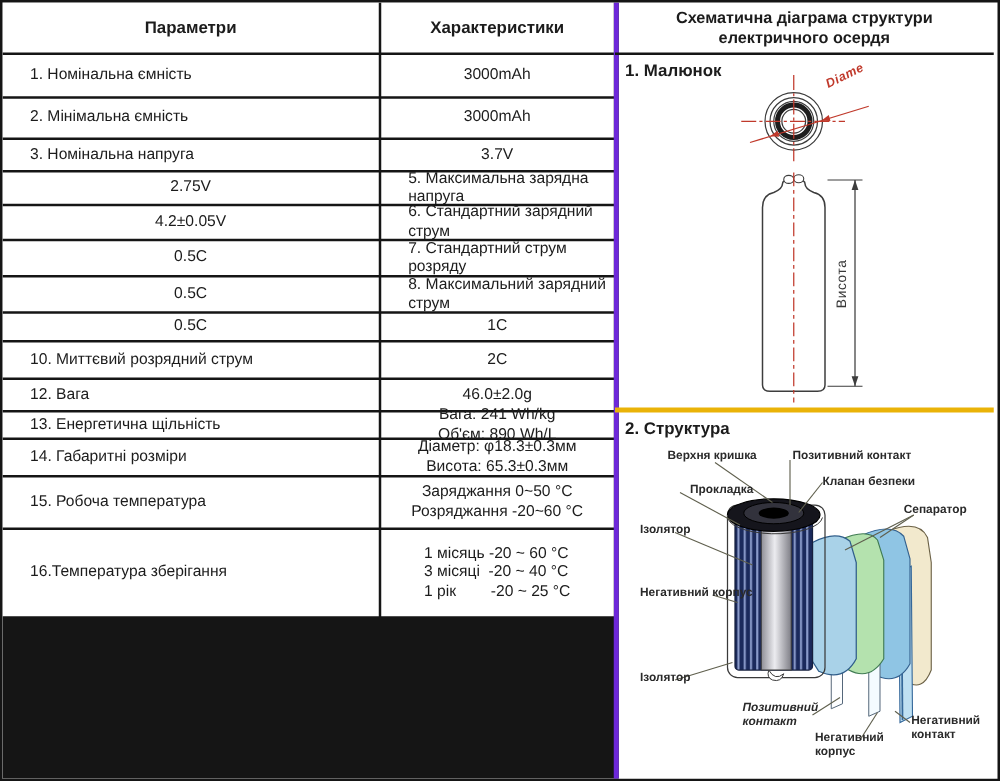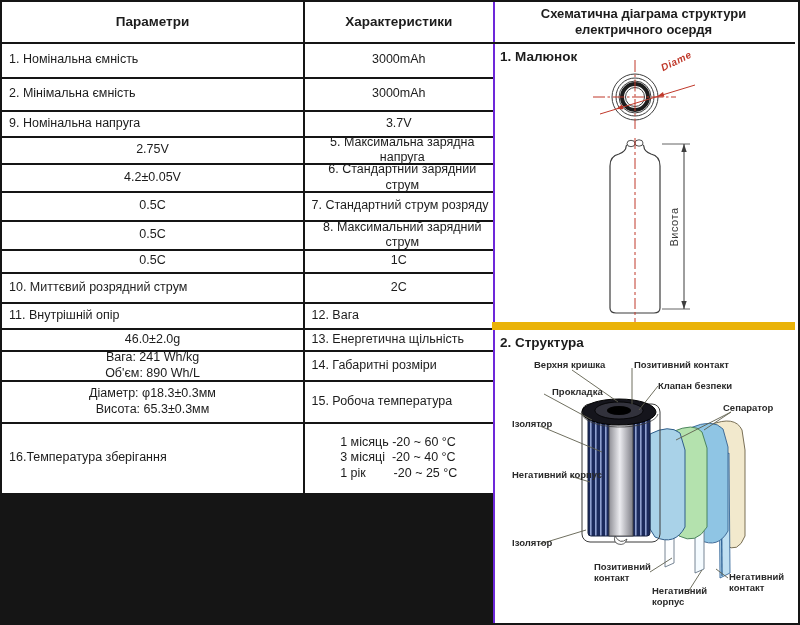--- a/index.html
+++ b/index.html
@@ -8,35 +8,35 @@
     border:2px solid #151515;background:#fff;
     font-family:"Liberation Sans","DejaVu Sans",sans-serif;color:#1c1c1c;
     overflow:hidden;
   }
   
   .spec-table{
     position:absolute;left:0;top:0;width:493px;height:621px;box-sizing:border-box;
     display:grid;
     grid-template-columns:301px 1fr;
     grid-template-rows:40px 33.5px 31.5px 24.5px 25.5px 26.5px 27.5px 27.5px 21.5px 28.5px 24.5px 20.5px 28.5px 40.5px 69.5px 63.5px 1fr;
-    gap:1.5px;background:#151515;border-right:2px solid #6d28d9;
+    gap:1.5px;background:#151515;border-right:4px solid #6d28d9;
   }
   .cell{background:#fff;display:flex;align-items:center;font-size:12.5px;line-height:1.25;}
   .cell.head{justify-content:center;font-weight:bold;font-size:13.5px;}
-  .cell.param{padding-left:7px;text-align:center;}
+  .cell.param{padding-left:22px;text-align:left;}
   .cell.value{justify-content:center;text-align:center;white-space:pre-wrap;}
   .cell.value.left{text-align:left;}
   
   .right-panel{position:absolute;left:490px;top:0;width:303px;height:621px;}
   .rp-title{
     height:42px;box-sizing:border-box;border-bottom:2px solid #151515;
     display:flex;align-items:center;justify-content:center;text-align:center;
     font-weight:bold;font-size:13px;line-height:1.25;white-space:pre-line;
   }
-  .rp-section1{position:relative;height:286px;box-sizing:border-box;border-bottom:8px solid #eab308;}
+  .rp-section1{position:relative;height:286px;box-sizing:border-box;border-bottom:4px solid #eab308;}
   .rp-section2{position:relative;height:293px;box-sizing:border-box;}
   .section-heading{position:absolute;left:8px;top:5px;font-weight:bold;font-size:13.5px;z-index:3;}
   .fig-svg{position:absolute;left:0;top:0;z-index:1;}
   .rot-label{
     position:absolute;z-index:2;color:#3a3a3a;font-size:11px;letter-spacing:.5px;
     transform:rotate(-90deg);transform-origin:center center;white-space:nowrap;
   }
   .diam-label{
     position:absolute;z-index:2;color:#c0392b;font-size:10px;font-style:italic;font-weight:bold;
     transform:rotate(-26deg);transform-origin:left bottom;white-space:nowrap;letter-spacing:.5px;
@@ -54,21 +54,21 @@
   <div class="spec-table">
     <div class="cell head">Параметри</div>
     <div class="cell head">Характеристики</div>
 
     <div class="cell param">1. Номінальна ємність</div>
     <div class="cell value">3000mAh</div>
 
     <div class="cell param">2. Мінімальна ємність</div>
     <div class="cell value">3000mAh</div>
 
-    <div class="cell param">9. Номінальна напруга</div>
+    <div class="cell param">3. Номінальна напруга</div>
     <div class="cell value">3.7V</div>
 
     <div class="cell value">2.75V</div>
 
     <div class="cell param">5. Максимальна зарядна напруга</div>
     <div class="cell value">4.2±0.05V</div>
 
     <div class="cell param">6. Стандартний зарядний струм</div>
     <div class="cell value">0.5C</div>
 
@@ -76,34 +76,35 @@
     <div class="cell value">0.5C</div>
 
     <div class="cell param">8. Максимальний зарядний струм</div>
     <div class="cell value">0.5C</div>
 
     <div class="cell value">1C</div>
 
     <div class="cell param">10. Миттєвий розрядний струм</div>
     <div class="cell value">2C</div>
 
-    <div class="cell param">11. Внутрішній опір</div>
 
     <div class="cell param">12. Вага</div>
     <div class="cell value">46.0±2.0g</div>
 
     <div class="cell param">13. Енергетична щільність</div>
     <div class="cell value">Вага: 241 Wh/kg
 Об'єм: 890 Wh/L</div>
 
     <div class="cell param">14. Габаритні розміри</div>
     <div class="cell value">Діаметр: φ18.3±0.3мм
 Висота: 65.3±0.3мм</div>
 
     <div class="cell param">15. Робоча температура</div>
+    <div class="cell value">Заряджання 0~50 °C
+Розряджання -20~60 °C</div>
 
     <div class="cell param">16.Температура зберігання</div>
     <div class="cell value left">1 місяць -20 ~ 60 °C
 3 місяці  -20 ~ 40 °C
 1 рік        -20 ~ 25 °C</div>
   </div>
 
   <div class="right-panel">
 
     <div class="rp-title">Схематична діаграма структури
@@ -221,21 +222,21 @@
       </svg>
 
       <span class="st-label" style="left:42px;top:29px;">Верхня кришка</span>
       <span class="st-label" style="left:142px;top:29px;">Позитивний контакт</span>
       <span class="st-label" style="left:166px;top:50px;">Клапан безпеки</span>
       <span class="st-label" style="left:20px;top:56px;padding-left:40px;">Прокладка</span>
       <span class="st-label" style="left:231px;top:72px;">Сепаратор</span>
       <span class="st-label" style="left:20px;top:88px;">Ізолятор</span>
       <span class="st-label" style="left:20px;top:139px;">Негативний корпус</span>
       <span class="st-label" style="left:20px;top:207px;">Ізолятор</span>
-      <span class="st-label" style="left:102px;top:231px;">Позитивний
+      <span class="st-label" style="left:102px;top:231px;font-style:italic;">Позитивний
 контакт</span>
       <span class="st-label" style="left:160px;top:255px;">Негативний
 корпус</span>
       <span class="st-label" style="left:237px;top:241px;">Негативний
 контакт</span>
     </div>
   </div>
 </div>
 
 </body></html>

